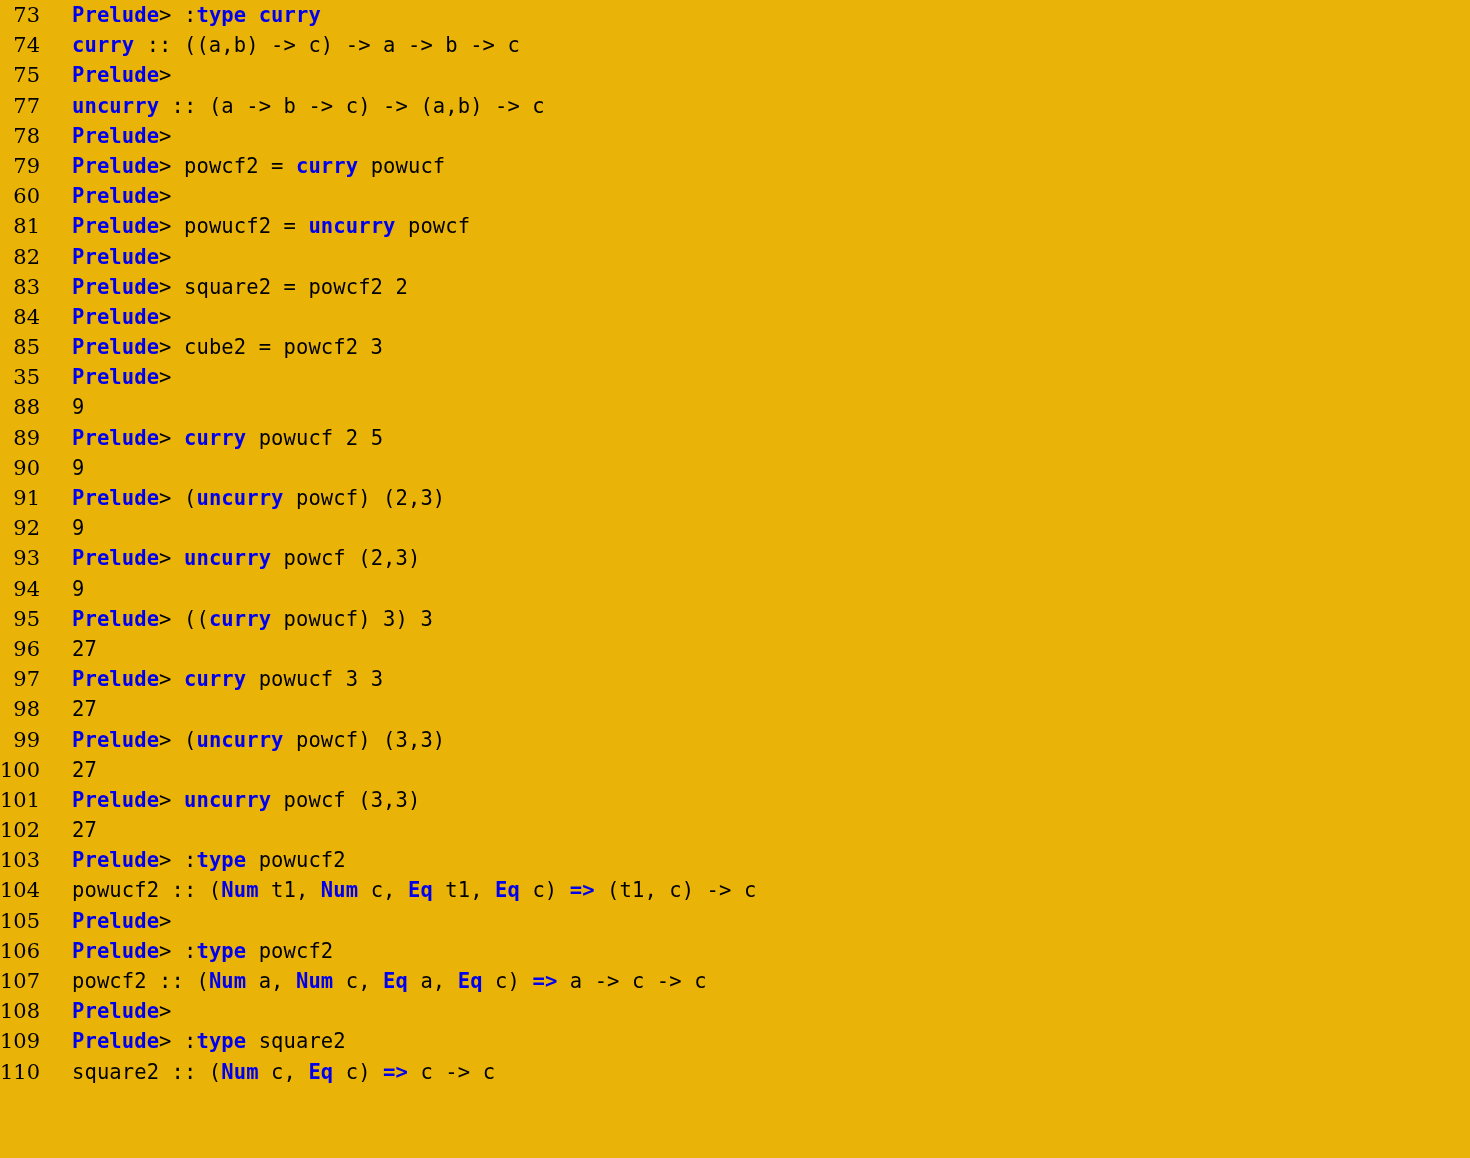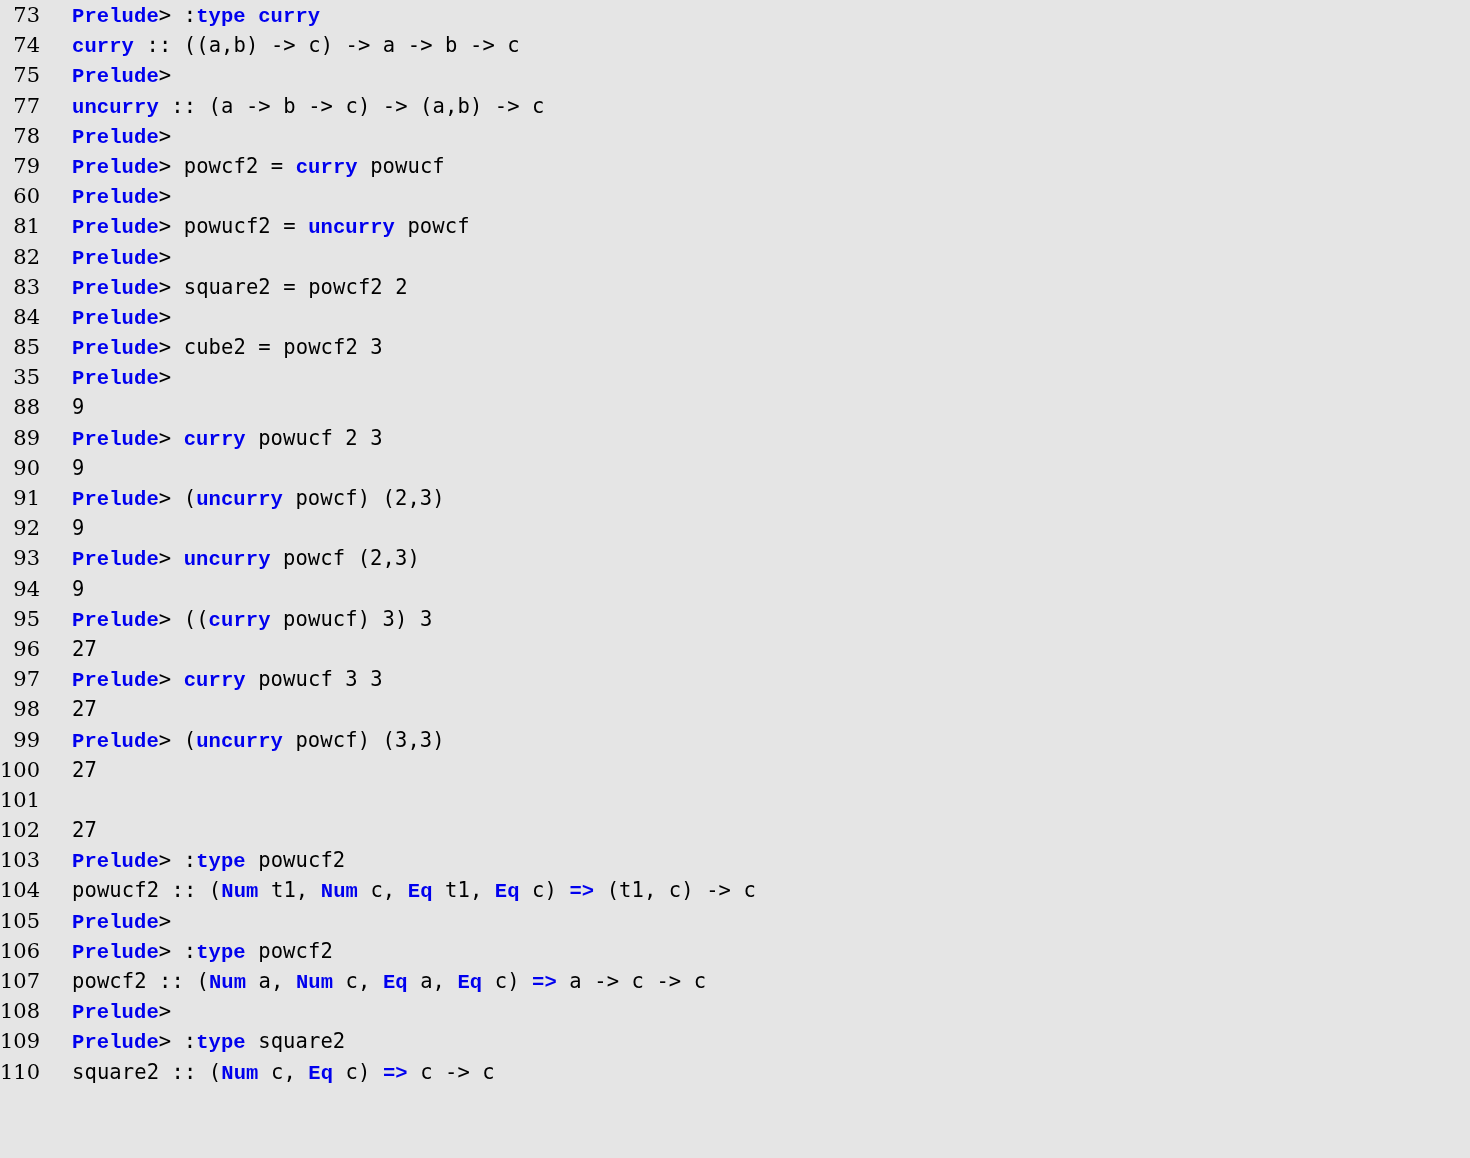--- a/index.html
+++ b/index.html
@@ -13,21 +13,21 @@
     width: 1470px;
     height: 1158px;
     overflow: hidden;
     font-family: "DejaVu Sans Mono", monospace;
   }
 
   #listing {
     position: relative;
     width: 1470px;
     height: 1158px;
-    background: #e5e5e5;
+    background: #eab308;
     padding: 0;
   }
 
   .code-line {
     display: flex;
     align-items: baseline;
     height: 30.2px;
     line-height: 30.2px;
     white-space: pre;
   }
@@ -51,21 +51,20 @@
     letter-spacing: 0.1px;
     color: #000000;
     line-height: 30.2px;
     white-space: pre;
   }
 
   
   .tok-kw {
     color: #0000ee;
     font-weight: bold;
-    font-family: Liberation Mono, monospace;
   }
 
   .tok-plain {
     color: #000000;
     font-weight: normal;
   }
 </style>
 </head>
 <body>
 
@@ -77,33 +76,33 @@
     <div class="code-line"><span class="lineno">78</span><span class="linecode"><span class="tok-kw">Prelude</span><span class="tok-plain">&gt;</span></span></div>
     <div class="code-line"><span class="lineno">79</span><span class="linecode"><span class="tok-kw">Prelude</span><span class="tok-plain">&gt; powcf2 = </span><span class="tok-kw">curry</span><span class="tok-plain"> powucf</span></span></div>
     <div class="code-line"><span class="lineno">60</span><span class="linecode"><span class="tok-kw">Prelude</span><span class="tok-plain">&gt;</span></span></div>
     <div class="code-line"><span class="lineno">81</span><span class="linecode"><span class="tok-kw">Prelude</span><span class="tok-plain">&gt; powucf2 = </span><span class="tok-kw">uncurry</span><span class="tok-plain"> powcf</span></span></div>
     <div class="code-line"><span class="lineno">82</span><span class="linecode"><span class="tok-kw">Prelude</span><span class="tok-plain">&gt;</span></span></div>
     <div class="code-line"><span class="lineno">83</span><span class="linecode"><span class="tok-kw">Prelude</span><span class="tok-plain">&gt; square2 = powcf2 2</span></span></div>
     <div class="code-line"><span class="lineno">84</span><span class="linecode"><span class="tok-kw">Prelude</span><span class="tok-plain">&gt;</span></span></div>
     <div class="code-line"><span class="lineno">85</span><span class="linecode"><span class="tok-kw">Prelude</span><span class="tok-plain">&gt; cube2 = powcf2 3</span></span></div>
     <div class="code-line"><span class="lineno">35</span><span class="linecode"><span class="tok-kw">Prelude</span><span class="tok-plain">&gt;</span></span></div>
     <div class="code-line"><span class="lineno">88</span><span class="linecode"><span class="tok-plain">9</span></span></div>
-    <div class="code-line"><span class="lineno">89</span><span class="linecode"><span class="tok-kw">Prelude</span><span class="tok-plain">&gt; </span><span class="tok-kw">curry</span><span class="tok-plain"> powucf 2 3</span></span></div>
+    <div class="code-line"><span class="lineno">89</span><span class="linecode"><span class="tok-kw">Prelude</span><span class="tok-plain">&gt; </span><span class="tok-kw">curry</span><span class="tok-plain"> powucf 2 5</span></span></div>
     <div class="code-line"><span class="lineno">90</span><span class="linecode"><span class="tok-plain">9</span></span></div>
     <div class="code-line"><span class="lineno">91</span><span class="linecode"><span class="tok-kw">Prelude</span><span class="tok-plain">&gt; (</span><span class="tok-kw">uncurry</span><span class="tok-plain"> powcf) (2,3)</span></span></div>
     <div class="code-line"><span class="lineno">92</span><span class="linecode"><span class="tok-plain">9</span></span></div>
     <div class="code-line"><span class="lineno">93</span><span class="linecode"><span class="tok-kw">Prelude</span><span class="tok-plain">&gt; </span><span class="tok-kw">uncurry</span><span class="tok-plain"> powcf (2,3)</span></span></div>
     <div class="code-line"><span class="lineno">94</span><span class="linecode"><span class="tok-plain">9</span></span></div>
     <div class="code-line"><span class="lineno">95</span><span class="linecode"><span class="tok-kw">Prelude</span><span class="tok-plain">&gt; ((</span><span class="tok-kw">curry</span><span class="tok-plain"> powucf) 3) 3</span></span></div>
     <div class="code-line"><span class="lineno">96</span><span class="linecode"><span class="tok-plain">27</span></span></div>
     <div class="code-line"><span class="lineno">97</span><span class="linecode"><span class="tok-kw">Prelude</span><span class="tok-plain">&gt; </span><span class="tok-kw">curry</span><span class="tok-plain"> powucf 3 3</span></span></div>
     <div class="code-line"><span class="lineno">98</span><span class="linecode"><span class="tok-plain">27</span></span></div>
     <div class="code-line"><span class="lineno">99</span><span class="linecode"><span class="tok-kw">Prelude</span><span class="tok-plain">&gt; (</span><span class="tok-kw">uncurry</span><span class="tok-plain"> powcf) (3,3)</span></span></div>
     <div class="code-line"><span class="lineno">100</span><span class="linecode"><span class="tok-plain">27</span></span></div>
-    <div class="code-line"><span class="lineno">101</span></div>
+    <div class="code-line"><span class="lineno">101</span><span class="linecode"><span class="tok-kw">Prelude</span><span class="tok-plain">&gt; </span><span class="tok-kw">uncurry</span><span class="tok-plain"> powcf (3,3)</span></span></div>
     <div class="code-line"><span class="lineno">102</span><span class="linecode"><span class="tok-plain">27</span></span></div>
     <div class="code-line"><span class="lineno">103</span><span class="linecode"><span class="tok-kw">Prelude</span><span class="tok-plain">&gt; :</span><span class="tok-kw">type</span><span class="tok-plain"> powucf2</span></span></div>
     <div class="code-line"><span class="lineno">104</span><span class="linecode"><span class="tok-plain">powucf2 :: (</span><span class="tok-kw">Num</span><span class="tok-plain"> t1, </span><span class="tok-kw">Num</span><span class="tok-plain"> c, </span><span class="tok-kw">Eq</span><span class="tok-plain"> t1, </span><span class="tok-kw">Eq</span><span class="tok-plain"> c) </span><span class="tok-kw">=&gt;</span><span class="tok-plain"> (t1, c) -&gt; c</span></span></div>
     <div class="code-line"><span class="lineno">105</span><span class="linecode"><span class="tok-kw">Prelude</span><span class="tok-plain">&gt;</span></span></div>
     <div class="code-line"><span class="lineno">106</span><span class="linecode"><span class="tok-kw">Prelude</span><span class="tok-plain">&gt; :</span><span class="tok-kw">type</span><span class="tok-plain"> powcf2</span></span></div>
     <div class="code-line"><span class="lineno">107</span><span class="linecode"><span class="tok-plain">powcf2 :: (</span><span class="tok-kw">Num</span><span class="tok-plain"> a, </span><span class="tok-kw">Num</span><span class="tok-plain"> c, </span><span class="tok-kw">Eq</span><span class="tok-plain"> a, </span><span class="tok-kw">Eq</span><span class="tok-plain"> c) </span><span class="tok-kw">=&gt;</span><span class="tok-plain"> a -&gt; c -&gt; c</span></span></div>
     <div class="code-line"><span class="lineno">108</span><span class="linecode"><span class="tok-kw">Prelude</span><span class="tok-plain">&gt;</span></span></div>
     <div class="code-line"><span class="lineno">109</span><span class="linecode"><span class="tok-kw">Prelude</span><span class="tok-plain">&gt; :</span><span class="tok-kw">type</span><span class="tok-plain"> square2</span></span></div>
     <div class="code-line"><span class="lineno">110</span><span class="linecode"><span class="tok-plain">square2 :: (</span><span class="tok-kw">Num</span><span class="tok-plain"> c, </span><span class="tok-kw">Eq</span><span class="tok-plain"> c) </span><span class="tok-kw">=&gt;</span><span class="tok-plain"> c -&gt; c</span></span></div>
   </div>

